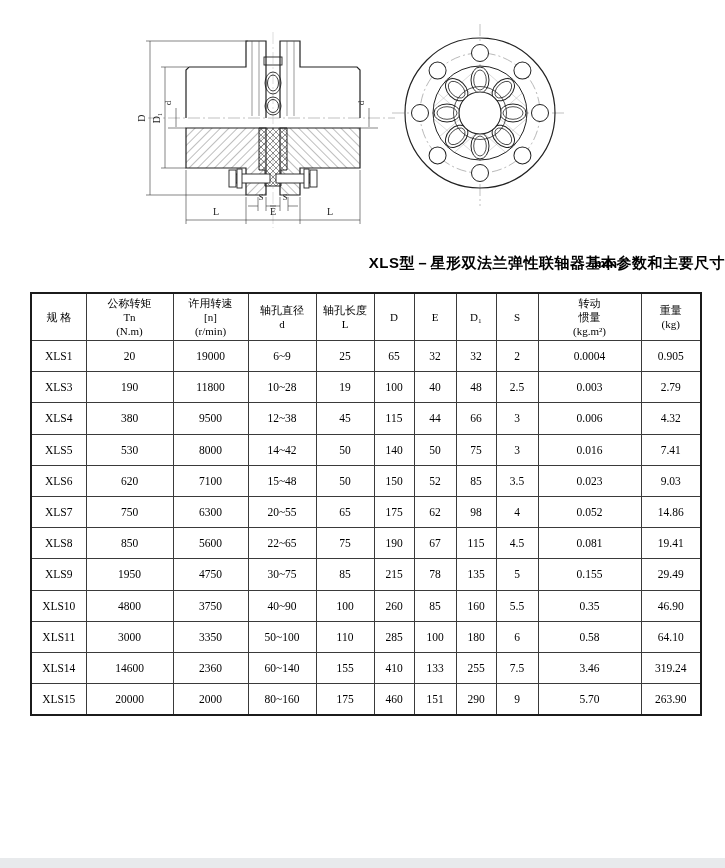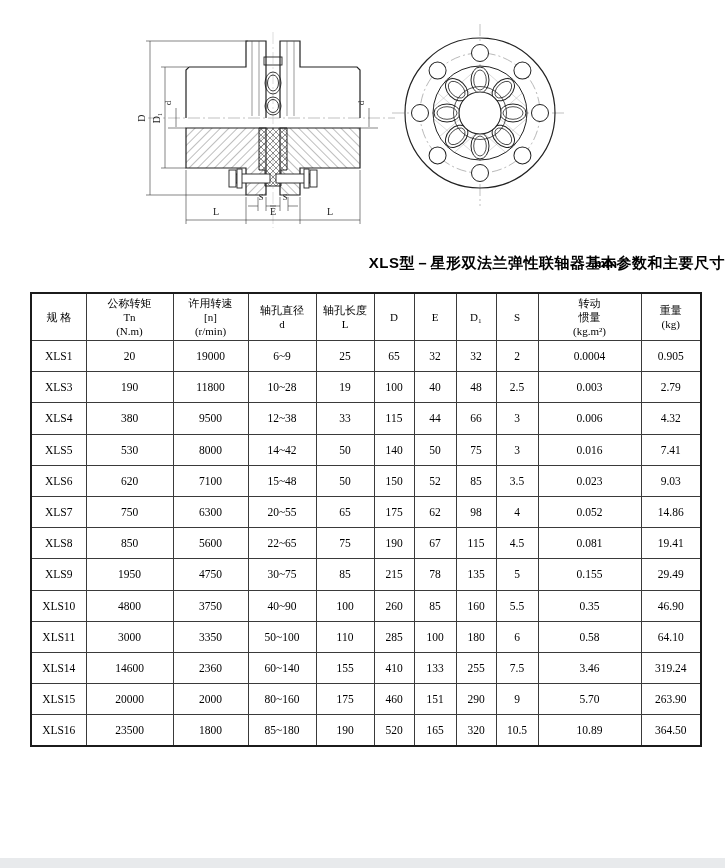--- a/index.html
+++ b/index.html
@@ -269,21 +269,21 @@
           <td>48</td>
           <td>2.5</td>
           <td>0.003</td>
           <td>2.79</td>
         </tr>
         <tr>
           <td>XLS4</td>
           <td>380</td>
           <td>9500</td>
           <td>12~38</td>
-          <td>33</td>
+          <td>45</td>
           <td>115</td>
           <td>44</td>
           <td>66</td>
           <td>3</td>
           <td>0.006</td>
           <td>4.32</td>
         </tr>
         <tr>
           <td>XLS5</td>
           <td>530</td>
@@ -394,30 +394,17 @@
           <td>2000</td>
           <td>80~160</td>
           <td>175</td>
           <td>460</td>
           <td>151</td>
           <td>290</td>
           <td>9</td>
           <td>5.70</td>
           <td>263.90</td>
         </tr>
-        <tr>
-          <td>XLS16</td>
-          <td>23500</td>
-          <td>1800</td>
-          <td>85~180</td>
-          <td>190</td>
-          <td>520</td>
-          <td>165</td>
-          <td>320</td>
-          <td>10.5</td>
-          <td>10.89</td>
-          <td>364.50</td>
-        </tr>
       </tbody>
   </table>
 
   <div class="footer-strip"></div>
 </div>
 
 </body></html>

